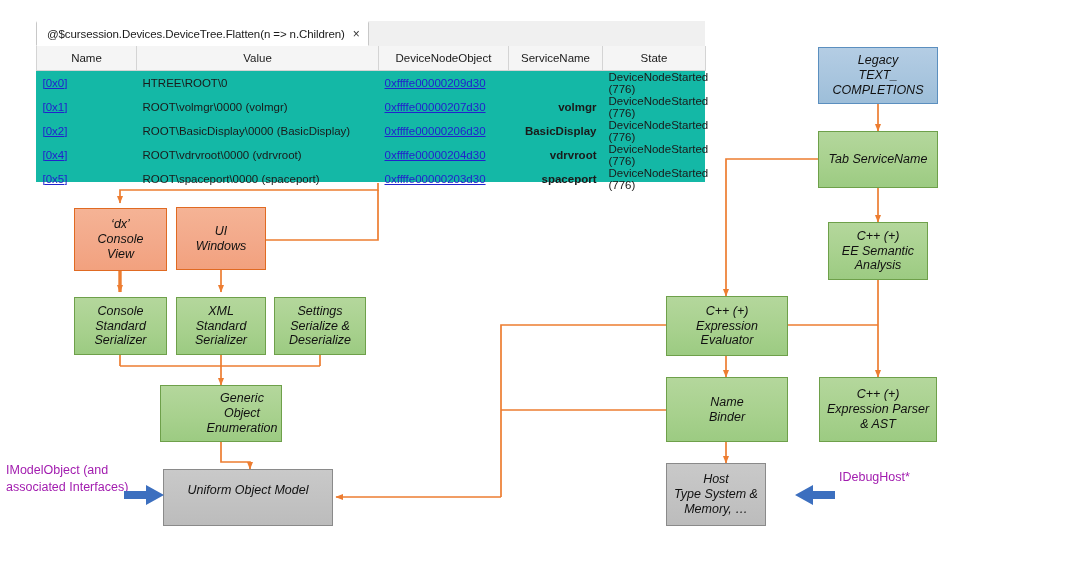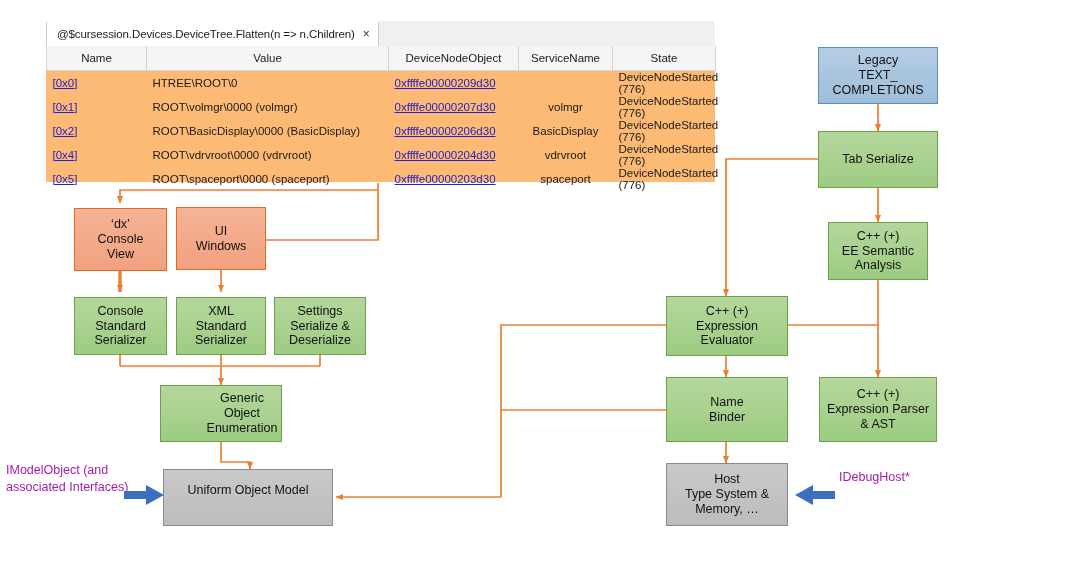--- a/index.html
+++ b/index.html
@@ -1,56 +1,56 @@
 <!DOCTYPE html>
 <html><head>
 <meta charset="utf-8">
 <style>
   html,body{margin:0;padding:0;background:#ffffff;}
   body{width:1073px;height:562px;position:relative;overflow:hidden;
        font-family:"Liberation Sans","DejaVu Sans",sans-serif;}
 
   
-  #grid-window{position:absolute;left:46px;top:21px;width:669px;height:161px;background:#fdba74;}
+  #grid-window{position:absolute;left:36px;top:21px;width:669px;height:161px;background:#14b8a6;}
   #tabstrip{position:absolute;left:0;top:0;width:669px;height:25px;
             background:#f0f0f0;border-bottom:1px solid #c8c8c8;}
   #tab-active{position:absolute;left:0;top:0;height:25px;background:#ffffff;
               border:1px solid #c8c8c8;border-bottom:1px solid #ffffff;border-top:2px solid #ffffff;
               display:flex;align-items:center;padding:0 8px 0 10px;box-sizing:border-box;
               font-size:11.5px;color:#1a1a1a;white-space:nowrap;}
   #tab-active .tab-title{letter-spacing:-0.1px;}
   #tab-close{margin-left:8px;font-size:12px;color:#333;cursor:pointer;line-height:1;}
   #tab-rest{position:absolute;top:0;height:25px;background:#f0f0f0;}
 
   table.grid{position:absolute;left:0;top:25px;width:669px;border-collapse:collapse;
              table-layout:fixed;}
   table.grid th{height:22px;background:#f5f5f5;border:1px solid #d4d4d4;border-top:none;
                 font-weight:400;font-size:11.5px;color:#1a1a1a;text-align:center;}
   table.grid td{height:19px;font-size:11.5px;color:#1a1a1a;padding:0 6px;
                 border:none;vertical-align:middle;}
   td.c-name{text-align:left;padding-left:7px;}
   td.c-name a,td.c-dno a{color:#2222cc;text-decoration:underline;cursor:pointer;}
   td.c-value{text-align:left;padding-left:10px;}
   td.c-dno{text-align:left;padding-left:7px;}
-  td.c-svc{text-align:center;padding-left:10px;}
+  td.c-svc{text-align:right;padding-left:10px;font-weight:bold;}
   td.c-state{text-align:left;padding-left:8px;color:#1a1a4d;}
 
   
   .node{position:absolute;box-sizing:border-box;display:flex;align-items:center;
         justify-content:center;text-align:center;font-size:12.5px;color:#111;
         line-height:1.18;padding:2px;}
   .green{background:linear-gradient(180deg,#b4d79c 0%,#a8d18e 55%,#9ccb82 100%);
          border:1px solid #6ea04a;}
   .orange{background:linear-gradient(180deg,#f5b395 0%,#f3a98a 55%,#f2a17e 100%);
           border:1px solid #e06a22;}
   .blue{background:linear-gradient(180deg,#b4cde4 0%,#a8c5de 55%,#9dbed9 100%);
         border:1px solid #5b8fbf;}
   .grey{background:linear-gradient(180deg,#c9c9c9 0%,#c2c2c2 55%,#bcbcbc 100%);
         border:1px solid #8a8a8a;}
-  .node span{display:block;}
+  .node span{display:block;font-style:italic;}
 
   .plainlabel{position:absolute;font-size:12.5px;color:#a21caf;line-height:1.35;}
 
   
   #wires{position:absolute;left:0;top:0;width:1073px;height:562px;}
 </style>
 </head>
 <body>
 
 <svg id="wires" xmlns="http://www.w3.org/2000/svg" viewBox="0 0 1073 562">
@@ -231,21 +231,21 @@
 <div class="node blue" style="left:818px;top:47px;width:120px;height:57px;">
   <div>
       <span>Legacy</span>
        <span>TEXT_</span>
        <span>COMPLETIONS</span>
     </div>
 </div>
 
 <div class="node green" style="left:818px;top:131px;width:120px;height:57px;">
   <div>
-      <span>Tab Serialize</span>
+      <span>Tab ServiceName</span>
     </div>
 </div>
 
 <div class="node green" style="left:828px;top:222px;width:100px;height:58px;">
   <div>
       <span>C++ (+)</span>
        <span>EE Semantic</span>
        <span>Analysis</span>
     </div>
 </div>
@@ -266,21 +266,21 @@
 </div>
 
 <div class="node green" style="left:819px;top:377px;width:118px;height:65px;">
   <div>
       <span>C++ (+)</span>
        <span>Expression Parser</span>
        <span>&amp; AST</span>
     </div>
 </div>
 
-<div class="node grey" style="left:666px;top:463px;width:122px;height:63px;">
+<div class="node grey" style="left:666px;top:463px;width:100px;height:63px;">
   <div>
       <span>Host</span>
        <span>Type System &amp;</span>
        <span>Memory, …</span>
     </div>
 </div>
 
 <svg style="position:absolute;left:793px;top:483px;width:42px;height:24px;" viewBox="0 0 42 24" xmlns="http://www.w3.org/2000/svg">
   <path d="M42,8 L20,8 L20,2 L2,12 L20,22 L20,16 L42,16 z" fill="#3C6FBF"></path>
 </svg>

